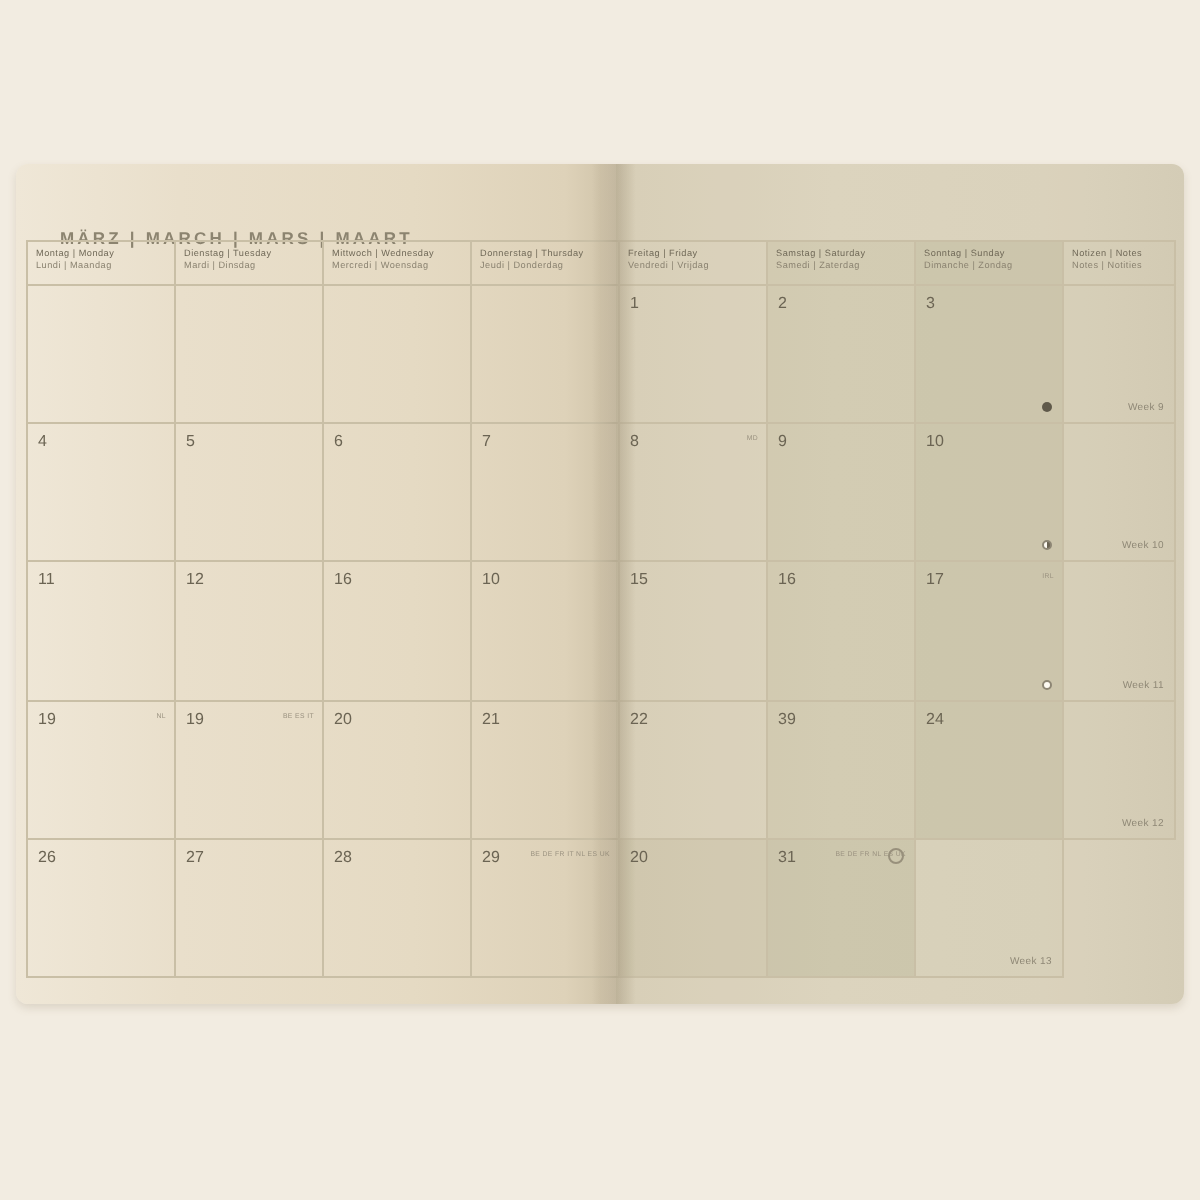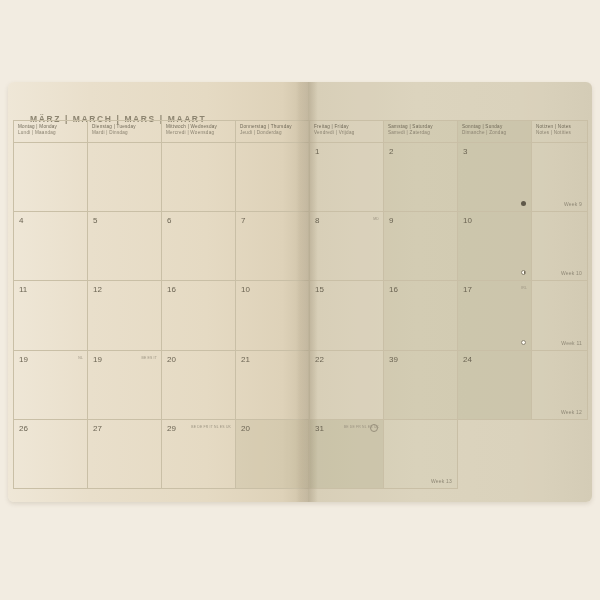--- a/index.html
+++ b/index.html
@@ -341,20 +341,24 @@
 
     <div class="cell">
       <span class="daynum">26</span>
       <span class="note tr"></span>
     </div>
     <div class="cell">
       <span class="daynum">27</span>
       <span class="note tr"></span>
     </div>
     <div class="cell">
+      <span class="daynum">28</span>
+      <span class="note tr"></span>
+    </div>
+    <div class="cell">
       <span class="daynum">29</span>
       <span class="note tr">BE DE FR IT NL ES UK</span>
     </div>
     <div class="cell col-sat">
       <span class="daynum">20</span>
       <span class="note tr"></span>
     </div>
     <div class="cell col-sun">
       <span class="daynum">31</span>
       <span class="note tr">BE DE FR NL ES UK</span>

